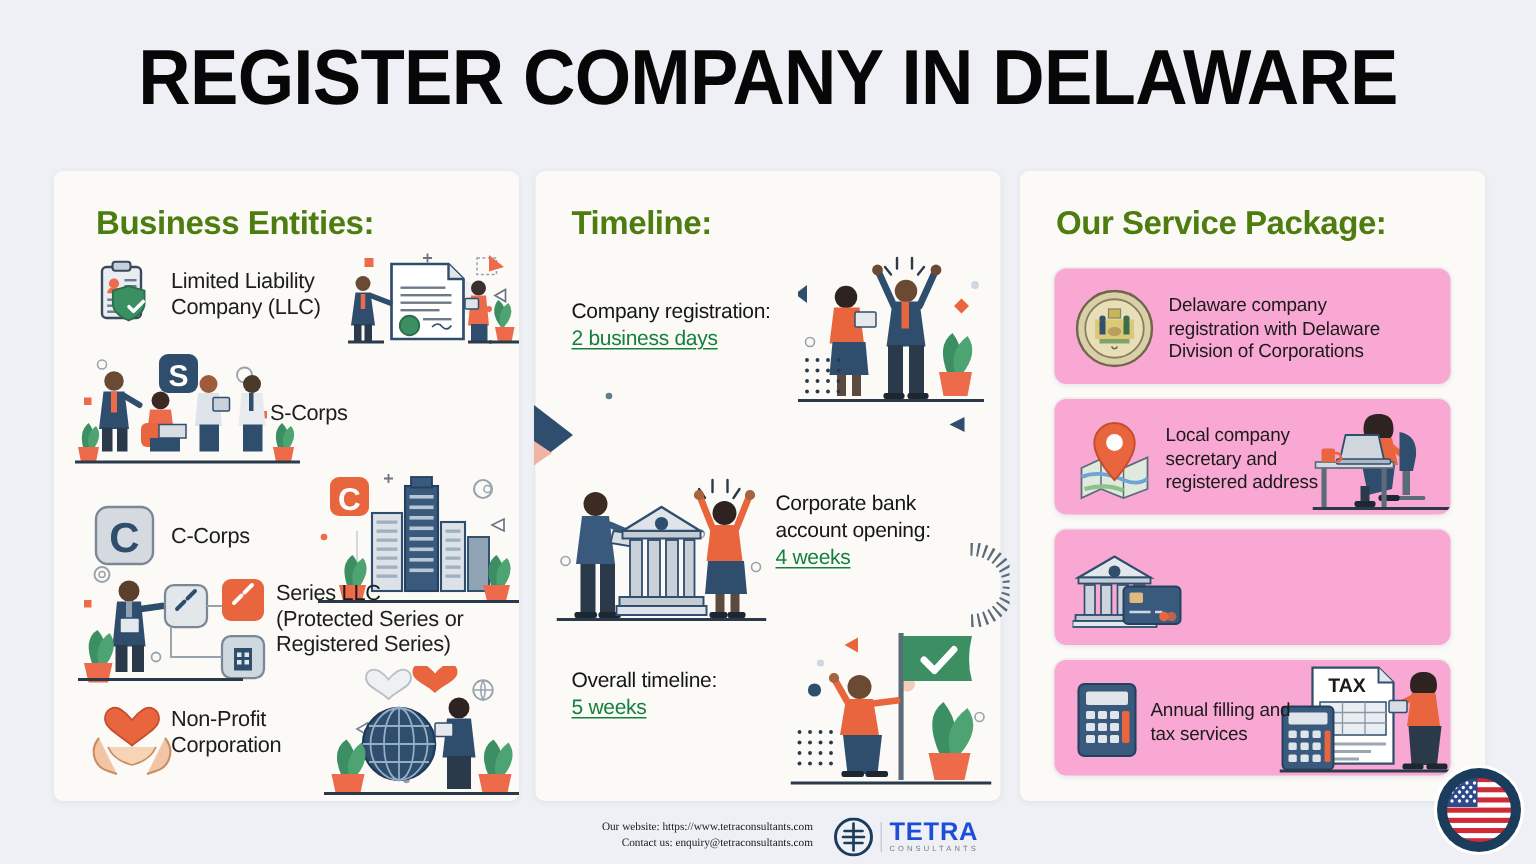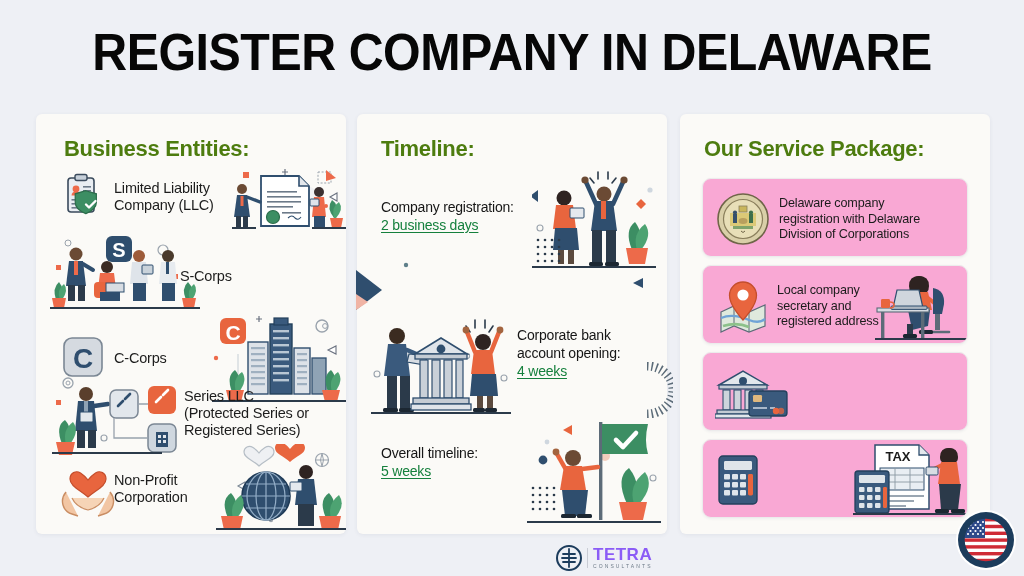--- a/index.html
+++ b/index.html
@@ -72,21 +72,21 @@
 
   
   .footer { position:absolute; left:0; top:543px; width:1024px; height:33px; }
   .foot-lines {
     position:absolute; right:482px; top:3px; text-align:right;
     font-family:"Liberation Serif", serif;
     font-size:7.5px; line-height:10.5px; color:#1a1a1a;
   }
   .foot-logo { position:absolute; left:556px; top:545px; display:flex; align-items:center; gap:5px; }
   .foot-divider { width:1px; height:20px; background:#c9ccd4; }
-  .foot-brand-main { font-size:17px; font-weight:bold; color:#8b5cf6; letter-spacing:0.5px; line-height:16px; }
+  .foot-brand-main { font-size:17px; font-weight:bold; color:#1d4ed8; letter-spacing:0.5px; line-height:16px; }
   .foot-brand-sub  { font-size:5px; color:#6e7b88; letter-spacing:2.1px; }
 
   
   .flag-badge { position:absolute; left:955px; top:509px; width:62px; height:62px; }
 
   
   .ill { position:absolute; }
 </style>
 </head>
 <body>
@@ -709,22 +709,30 @@
         <path d="M96 7 q9 0 9 9 q0 4 -2 5 h-14 q-2 -1 -2 -5 q0 -9 9 -9z" fill="#2e2321"></path>
         <path d="M88 21 h16 l3 22 h-22z" fill="#E8653E"></path>
         <path d="M89 24 l-12 6" stroke="#E8653E" stroke-width="4" stroke-linecap="round"></path>
         <rect x="73" y="26" width="12" height="8" rx="1.2" fill="#d8dde3" stroke="#2F4E6E" stroke-width="1"></rect>
         <path d="M86 43 h22 l-3 26 h-17z" fill="#2b3a4a"></path>
         <rect x="82" y="68" width="14" height="4" rx="1.5" fill="#1c2732"></rect>
         <rect x="98" y="68" width="14" height="4" rx="1.5" fill="#1c2732"></rect>
         <rect x="0" y="72" width="118" height="2" fill="#2b3a4a"></rect>
       </svg>
     </span>
-  </div>
-
+    <div class="svc-text" style="left:64px;top:26px;width:120px;white-space:pre-line;">Annual filling and
+tax services</div>
+  </div>
+
+  <div class="footer">
+    <div class="foot-lines">
+      <div>Our website: https://www.tetraconsultants.com</div>
+      <div>Contact us: enquiry@tetraconsultants.com</div>
+    </div>
+  </div>
   <div class="foot-logo">
     <span style="display:block;width:26px;height:26px;">
       <svg width="26" height="26" viewBox="0 0 26 26">
         <circle cx="13" cy="13" r="12" fill="none" stroke="#1c3c5c" stroke-width="2"></circle>
         <path d="M13 4 v18 M7 9 h12 M7 17 h12 M6 13 h14" stroke="#1c3c5c" stroke-width="1.8" stroke-linecap="round"></path>
       </svg>
     </span>
     <span class="foot-divider"></span>
     <span style="display:block;">
       <span class="foot-brand-main" style="display:block;">TETRA</span>

